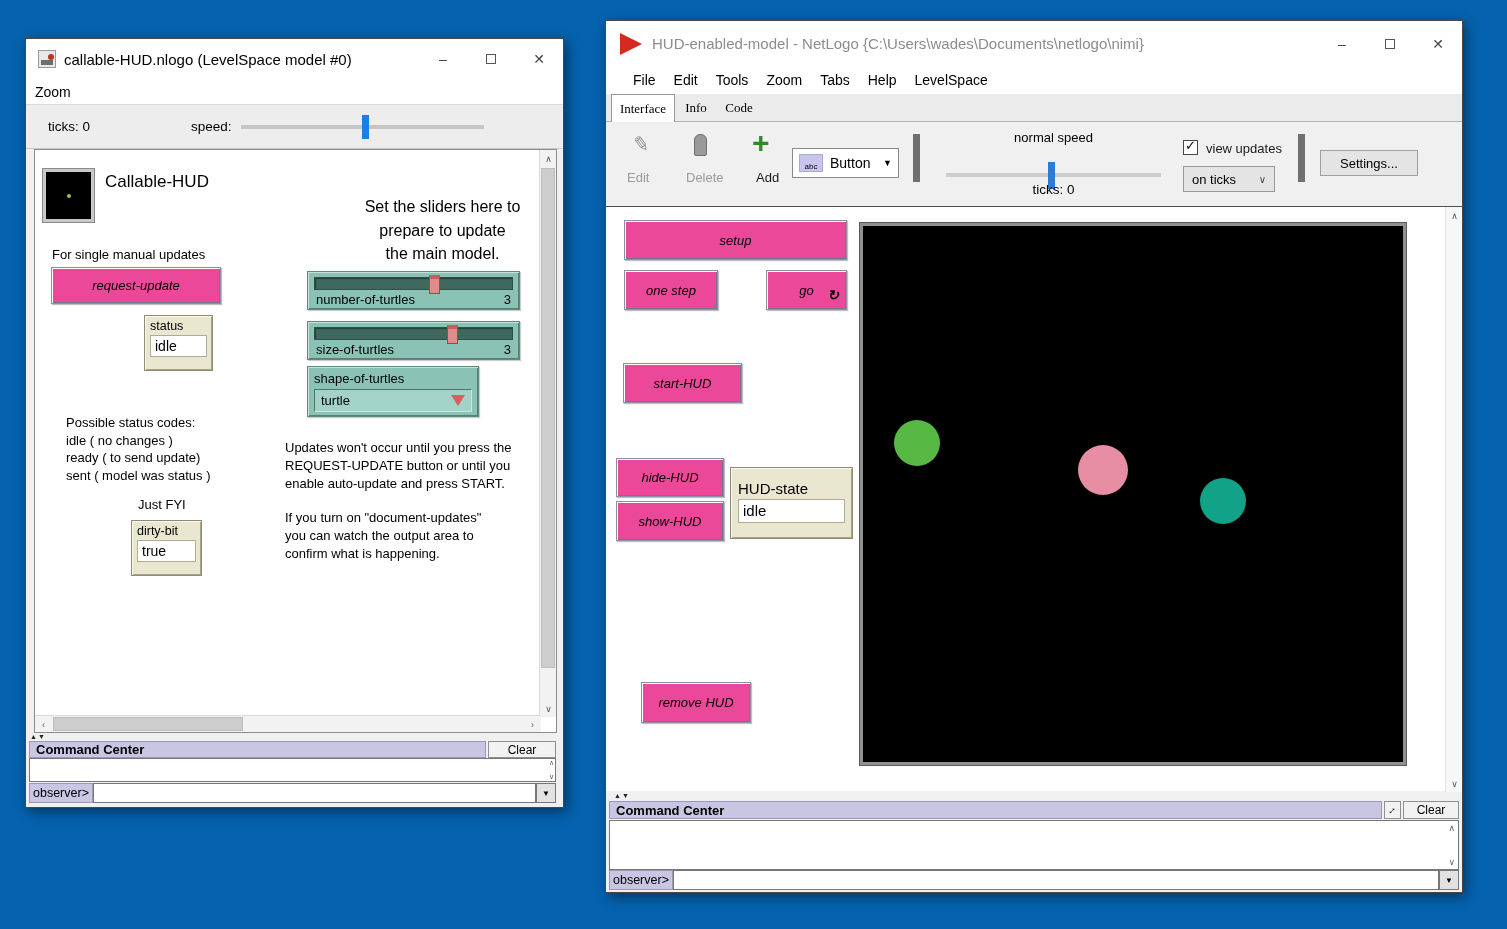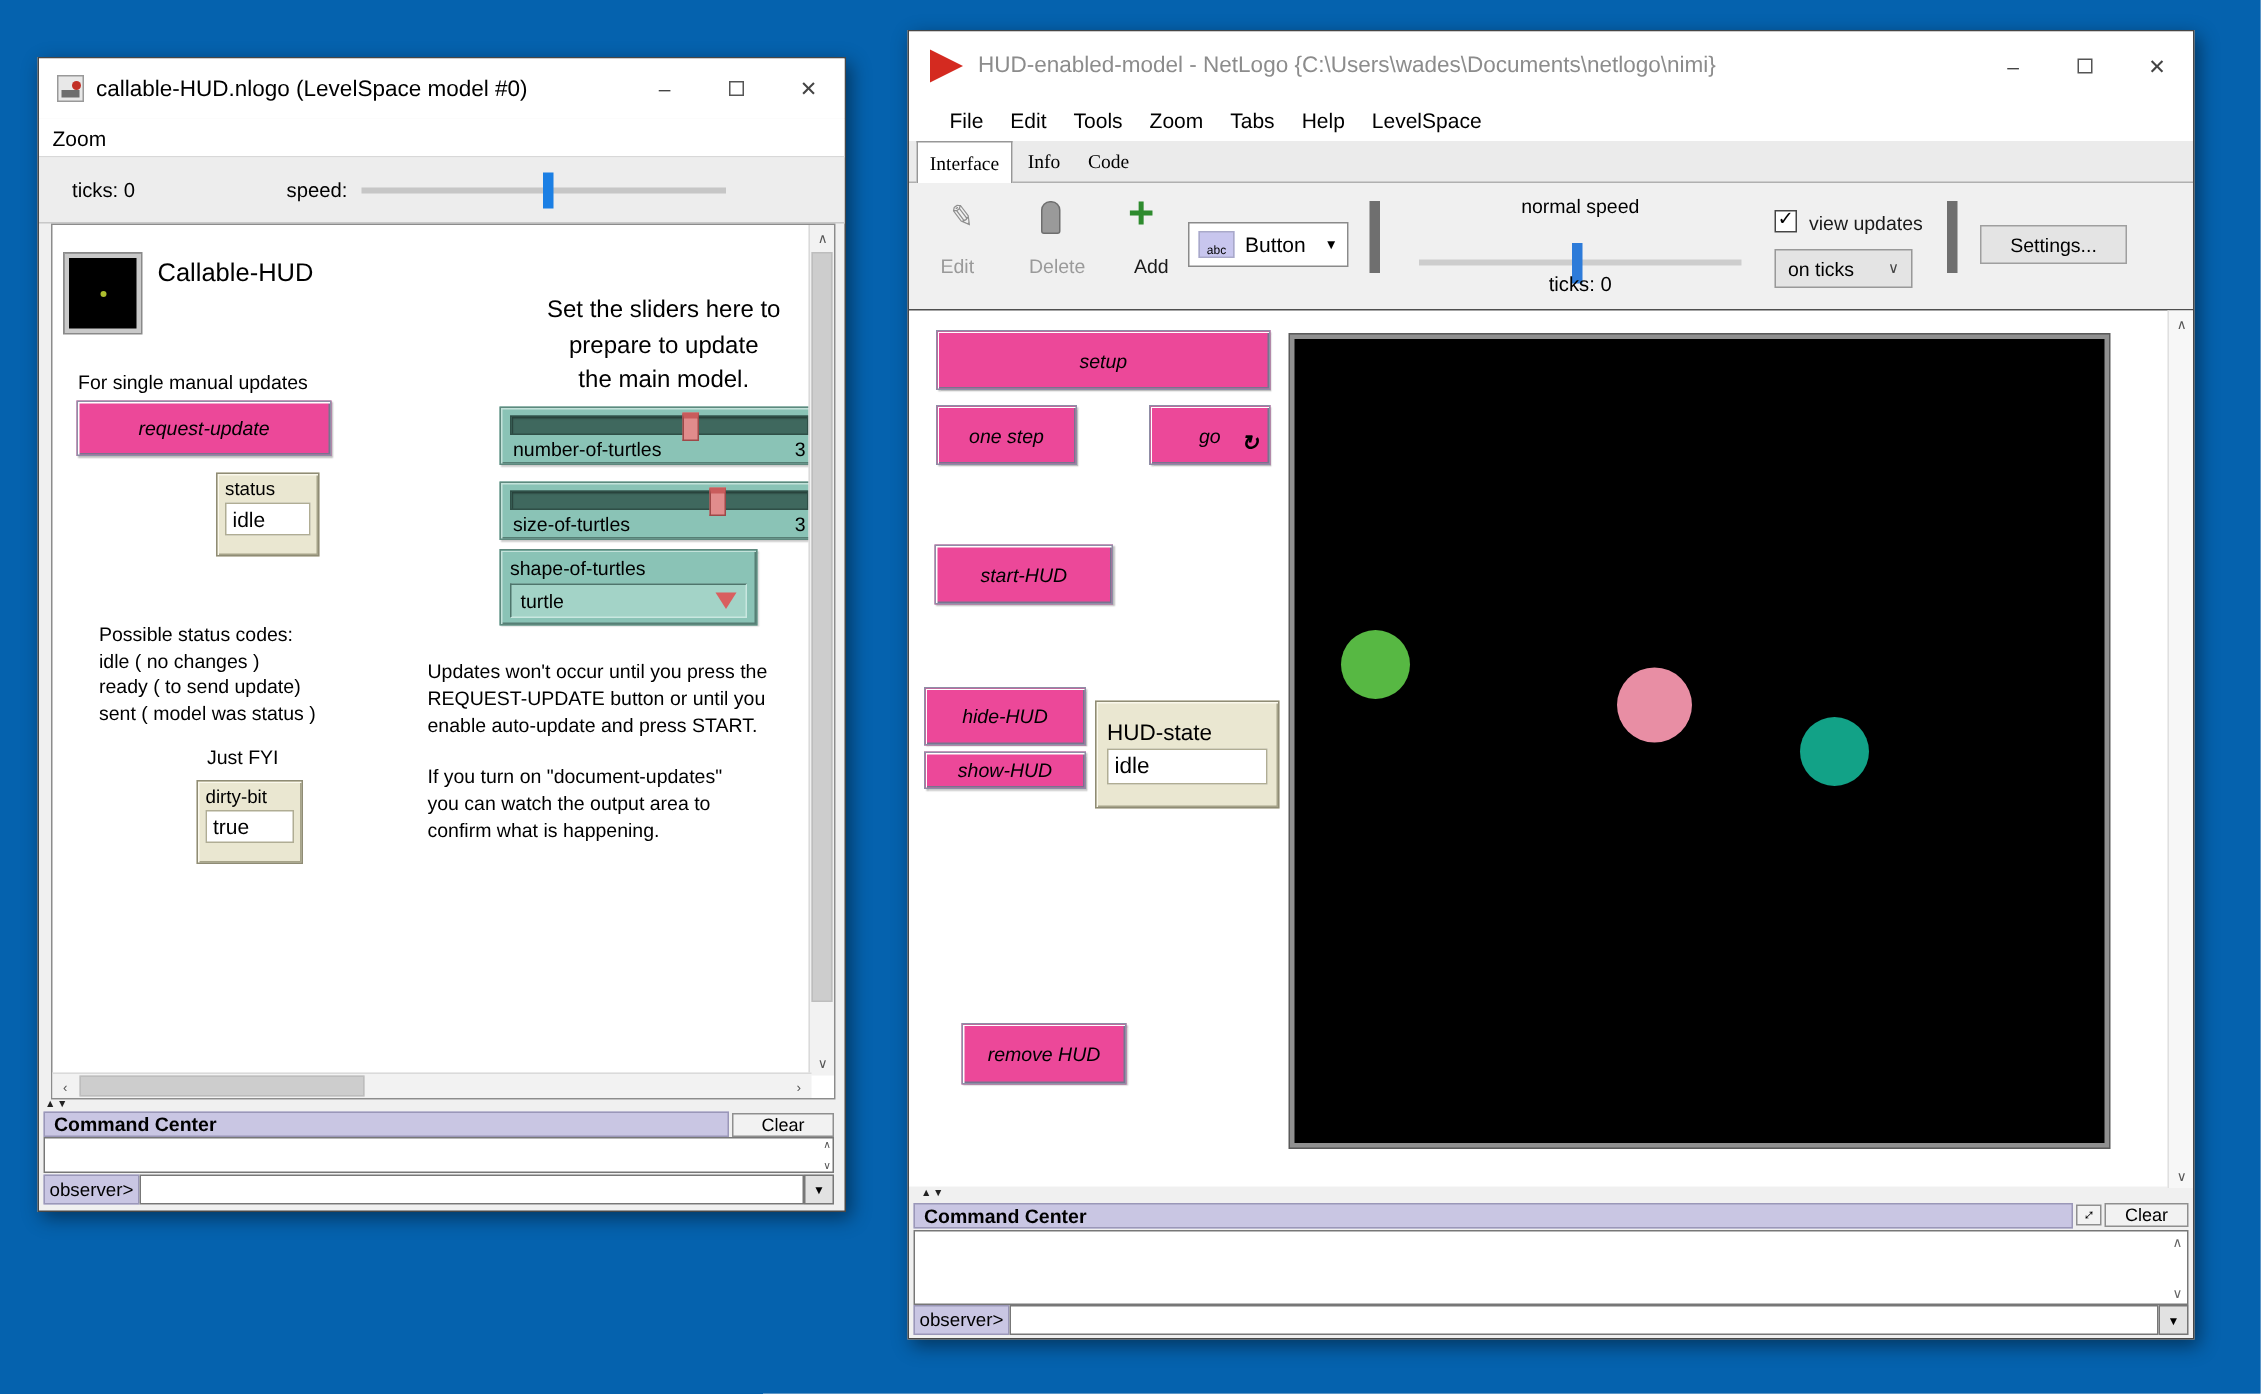--- a/index.html
+++ b/index.html
@@ -20,34 +20,34 @@
 
   .nl-button { position:absolute; background:#ec4899; border:1px solid #8F8DA6;
     box-shadow:inset 1px 1px 0 #fff, inset -1px -1px 0 #77748F, 1px 1px 1px rgba(0,0,0,.25);
     display:flex; align-items:center; justify-content:center; font-size:13px;font-style:italic; }
   .nl-monitor { position:absolute; background:#EAE7D1; border:1px solid #8F8C75;
     box-shadow:inset 1px 1px 0 #FAF8EC, inset -1px -1px 0 #A6A389; padding:3px 5px; }
   .m-label { font-size:12.5px; }
   .m-value { background:#fff; border:1px solid #B0AD94; margin-top:2px; font-size:14px; padding:0 4px; line-height:1.45; }
 
   .nl-teal { position:absolute; background:#8AC3B6; border:1px solid #5E897E;
-    box-shadow:inset 1px 1px 0 #C3E2DA, inset -1px -1px 0 #567F75, 1px 1px 1px rgba(0,0,0,.2);margin-left:26px; }
+    box-shadow:inset 1px 1px 0 #C3E2DA, inset -1px -1px 0 #567F75, 1px 1px 1px rgba(0,0,0,.2); }
   .sl-track { position:absolute; left:6px; right:6px; top:5px; height:13px; background:#3F685E;
     border:1px solid #2F4F47; box-shadow:inset 1px 1px 1px rgba(0,0,0,.4); }
   .sl-handle { position:absolute; top:-3px; width:11px; height:19px; background:#E18C8C;
     border:1px solid #9E4848; border-top:4px solid #C95C5C; }
   .sl-row { position:absolute; left:8px; right:8px; top:20px; display:flex; justify-content:space-between; font-size:13px; }
   .chooser-box { position:absolute; left:6px; right:6px; top:22px; height:23px; background:#A3D3C7;
     border:1px solid; border-color:#4E756C #C9E7E0 #C9E7E0 #4E756C; display:flex; align-items:center; padding:0 6px; font-size:13px; }
   .chooser-tri { margin-left:auto; width:0; height:0; border-left:7px solid transparent; border-right:7px solid transparent; border-top:11px solid #D95F5F; }
 
   .note { position:absolute; font-size:13px; line-height:18px; white-space:nowrap; }
   .note div { white-space:nowrap; }
 
-  .cc-row { position:absolute; display:flex;align-items:center; }
+  .cc-row { position:absolute; display:flex; }
   .cc-bar { flex:1; background:#C9C6E3; display:flex; align-items:center; font-weight:bold; font-size:13px;
             padding-left:6px; border:1px solid #9A97B8; }
   .btn-clear { width:68px; background:#F2F2F2; border:1px solid #8F8F8F; font-size:12px;
                display:flex; align-items:center; justify-content:center; margin-left:2px; }
   .output { position:absolute; background:#fff; border:1px solid #777; }
   .obs-row { position:absolute; display:flex; }
   .obs-chip { background:#C9C6E3; font-size:12.5px; display:flex; align-items:center; padding:0 3px; border:1px solid #9A97B8; white-space:nowrap; }
   .obs-input { flex:1; border:1px solid #777; font-size:13px; padding:0 4px; background:#fff; outline:none; font-family:inherit; }
   .obs-dd { width:20px; background:#E2E2E2; border:1px solid #777; display:flex; align-items:center; justify-content:center; font-size:8px; }
 
@@ -275,21 +275,21 @@
     <div class="abs" style="left:0;right:0;top:185px;height:585px;background:#fff;border-top:1px solid #4F4F4F;">
 
       <div class="nl-button" style="left:18px;top:13px;width:223px;height:40px;">setup</div>
       <div class="nl-button" style="left:18px;top:63px;width:94px;height:40px;">one step</div>
       <div class="nl-button" style="left:160px;top:63px;width:81px;height:40px;">
         <span>go</span>
         <span class="abs" style="right:7px;top:16px;font-size:14px;font-weight:bold;">↻</span>
       </div>
       <div class="nl-button" style="left:17px;top:156px;width:119px;height:40px;">start-HUD</div>
       <div class="nl-button" style="left:10px;top:251px;width:108px;height:39px;">hide-HUD</div>
-      <div class="nl-button" style="left:10px;top:294px;width:108px;height:25px;">show-HUD</div>
+      <div class="nl-button" style="left:10px;top:294px;width:108px;height:40px;">show-HUD</div>
 
       <div class="nl-monitor" style="left:124px;top:260px;width:123px;height:72px;padding:6px 7px;">
         <div class="m-label" style="font-size:15px;margin-top:6px;">HUD-state</div>
         <div class="m-value" style="font-size:15px;">idle</div>
       </div>
 
       <div class="nl-button" style="left:35px;top:475px;width:110px;height:41px;">remove HUD</div>
 
       <div class="abs" style="left:254px;top:16px;width:546px;height:542px;background:#000;border:3px solid #909090;outline:1px solid #5A5A5A;overflow:hidden;">
           <div class="turtle" style="left: 31px; top: 194px; width: 46px; height: 46px; background: rgb(87, 184, 67);"></div>

